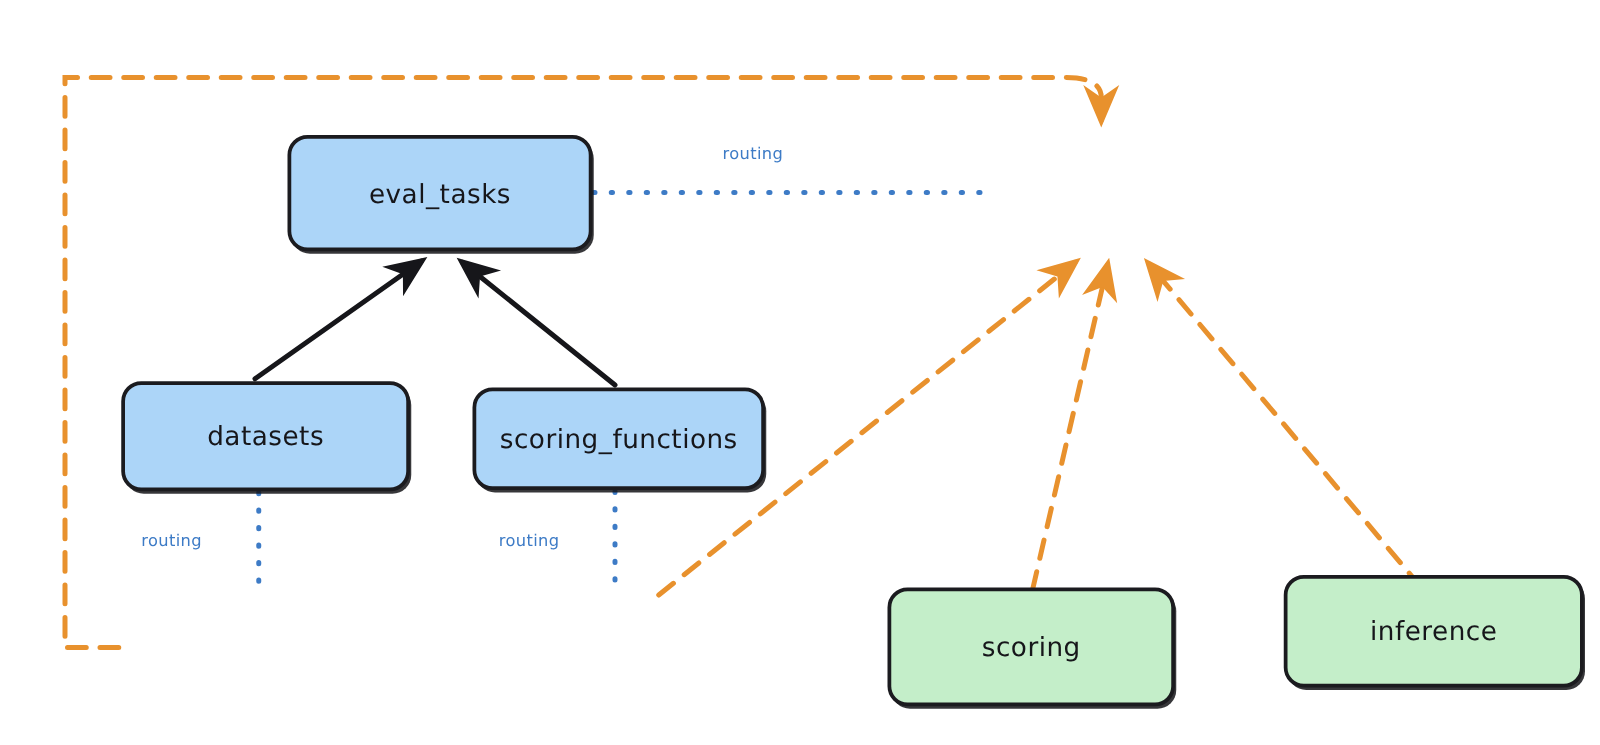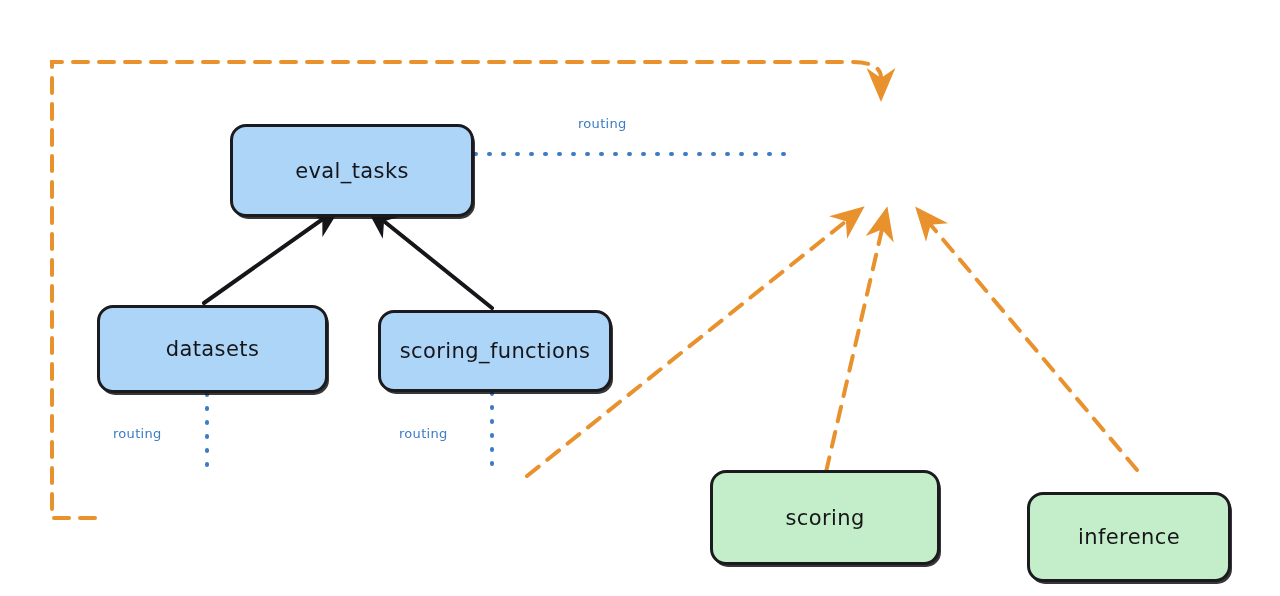--- a/index.html
+++ b/index.html
@@ -98,40 +98,40 @@
 
     <g>
       <path d="M207,394 L207,472" fill="none" stroke="#3d7bc6" stroke-width="4" stroke-dasharray="1 13" stroke-linecap="round"></path>
     </g>
 
     <g>
       <path d="M492,393 L492,472" fill="none" stroke="#3d7bc6" stroke-width="4" stroke-dasharray="1 13" stroke-linecap="round"></path>
     </g>
   </svg>
 
-  <div class="node blue" style="left:230px; top:108px; width:244px; height:93px;margin-top:16px;">
+  <div class="node blue" style="left:230px; top:108px; width:244px; height:93px;">
     <span>eval_tasks</span>
   </div>
 
 
   <div class="node blue" style="left:378px; top:310px; width:234px; height:82px;">
     <span>scoring_functions</span>
   </div>
 
   <div class="node blue" style="left:97px; top:305px; width:231px; height:88px;">
     <span>datasets</span>
   </div>
 
 
 
   <div class="node green" style="left:710px; top:470px; width:230px; height:95px;">
     <span>scoring</span>
   </div>
 
-  <div class="node green" style="left:1027px; top:492px; width:204px; height:90px;">
+  <div class="node green" style="left:1027px; top:460px; width:240px; height:90px;">
     <span>inference</span>
   </div>
 
   <div class="edge-label" style="left:578px; top:116px;">routing</div>
 
   <div class="edge-label" style="left:113px; top:426px;">routing</div>
 
   <div class="edge-label" style="left:399px; top:426px;">routing</div>
 
 </div>

